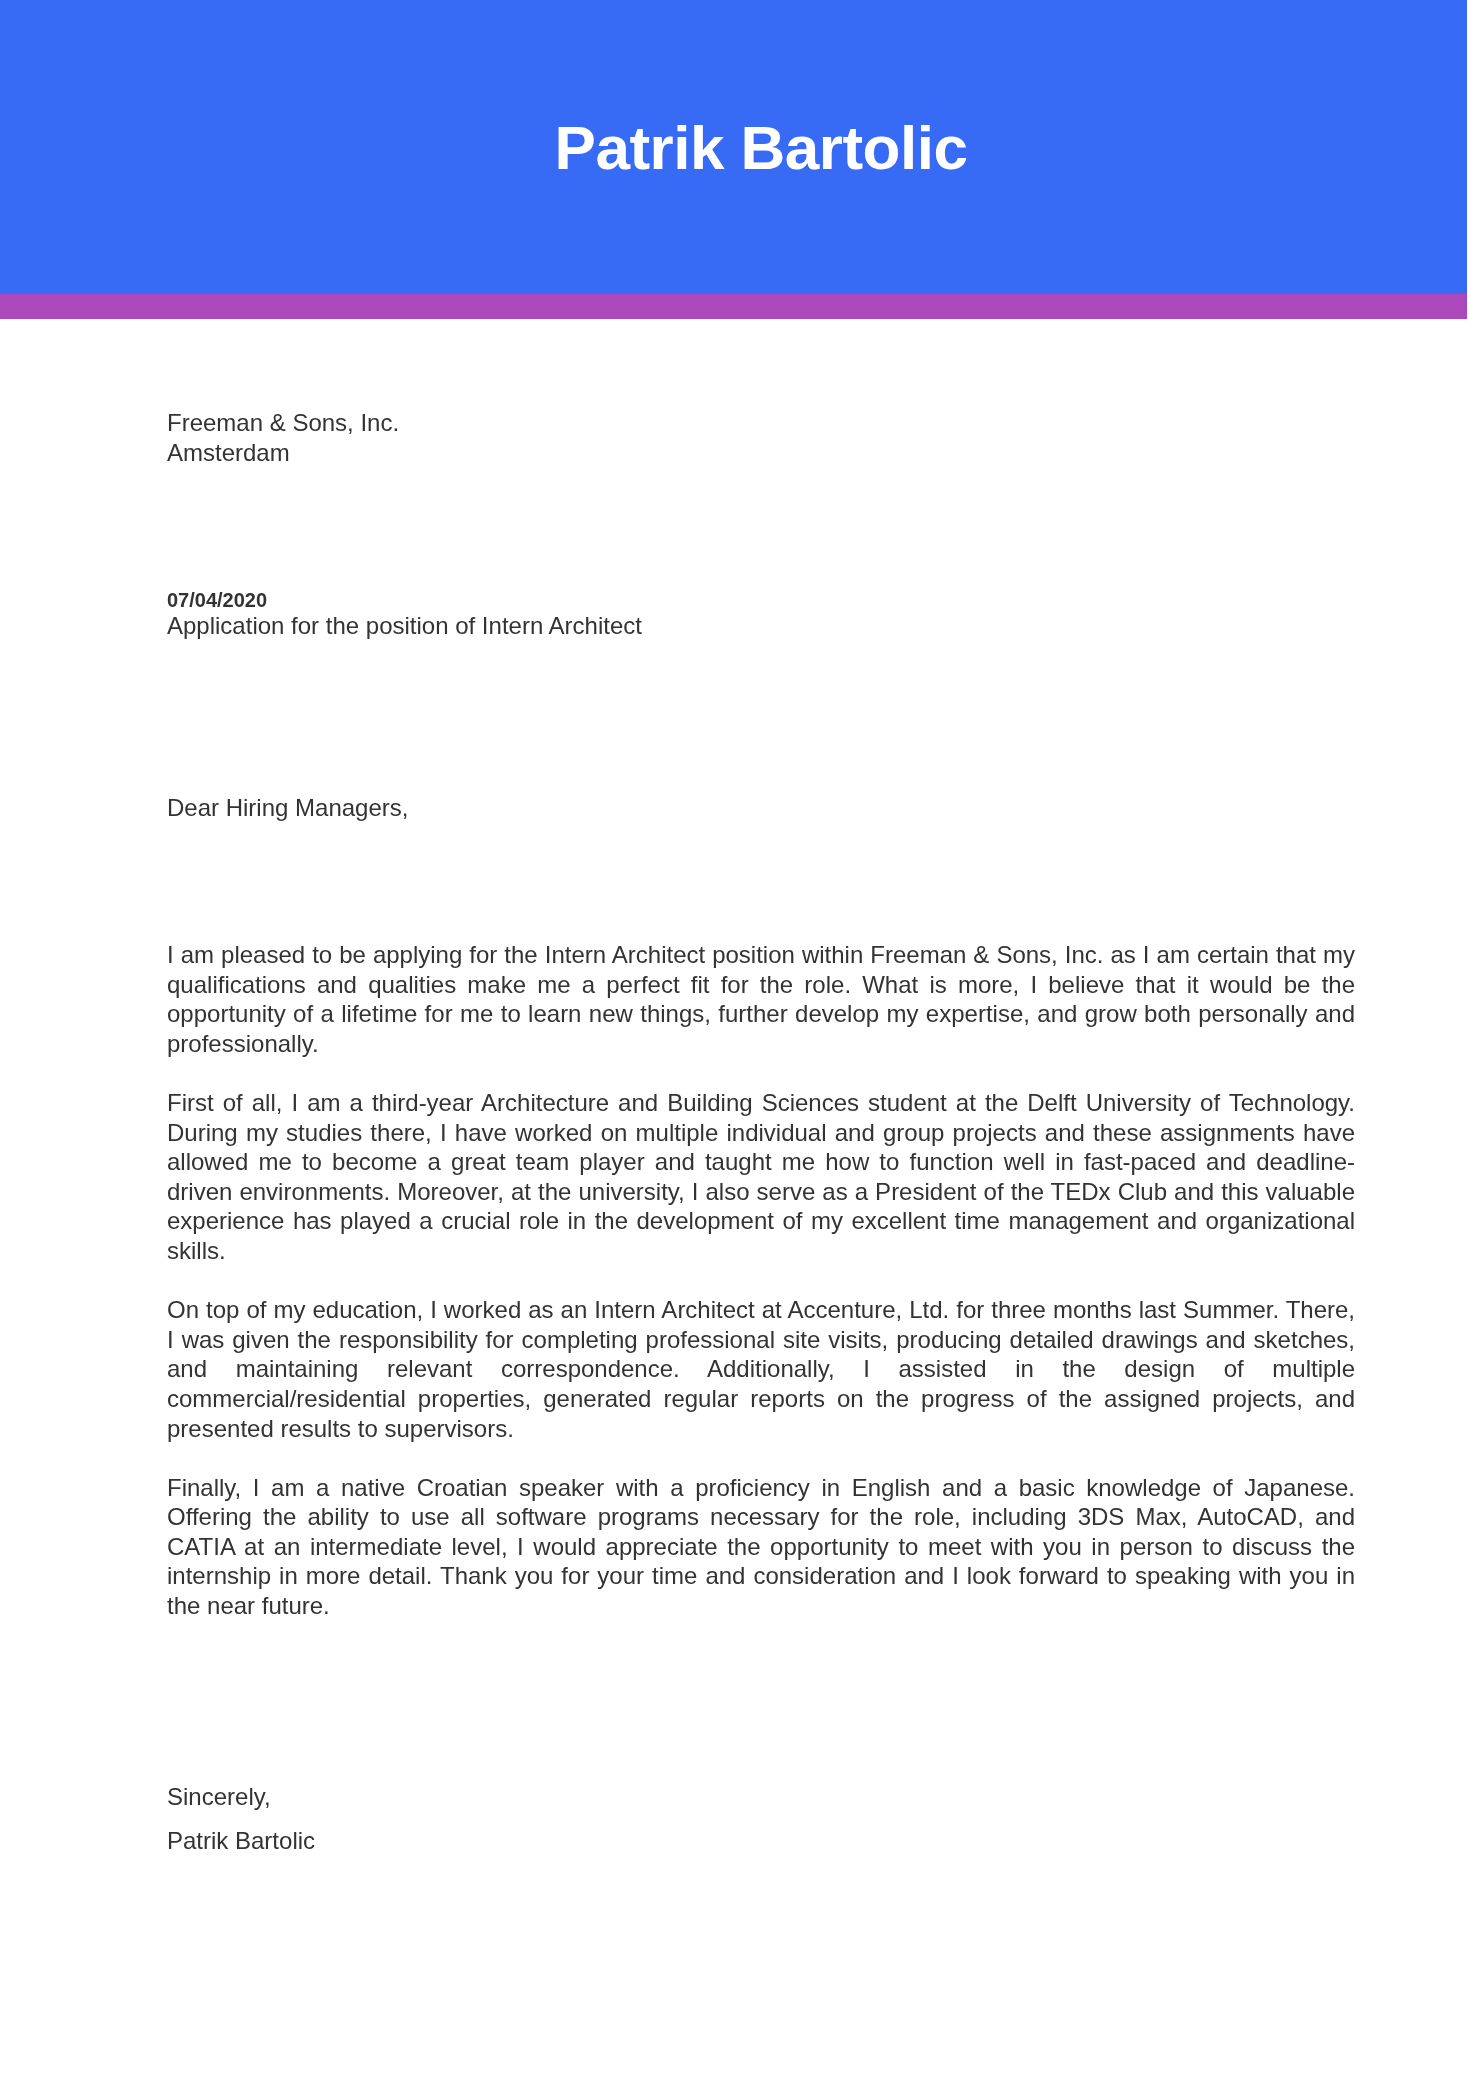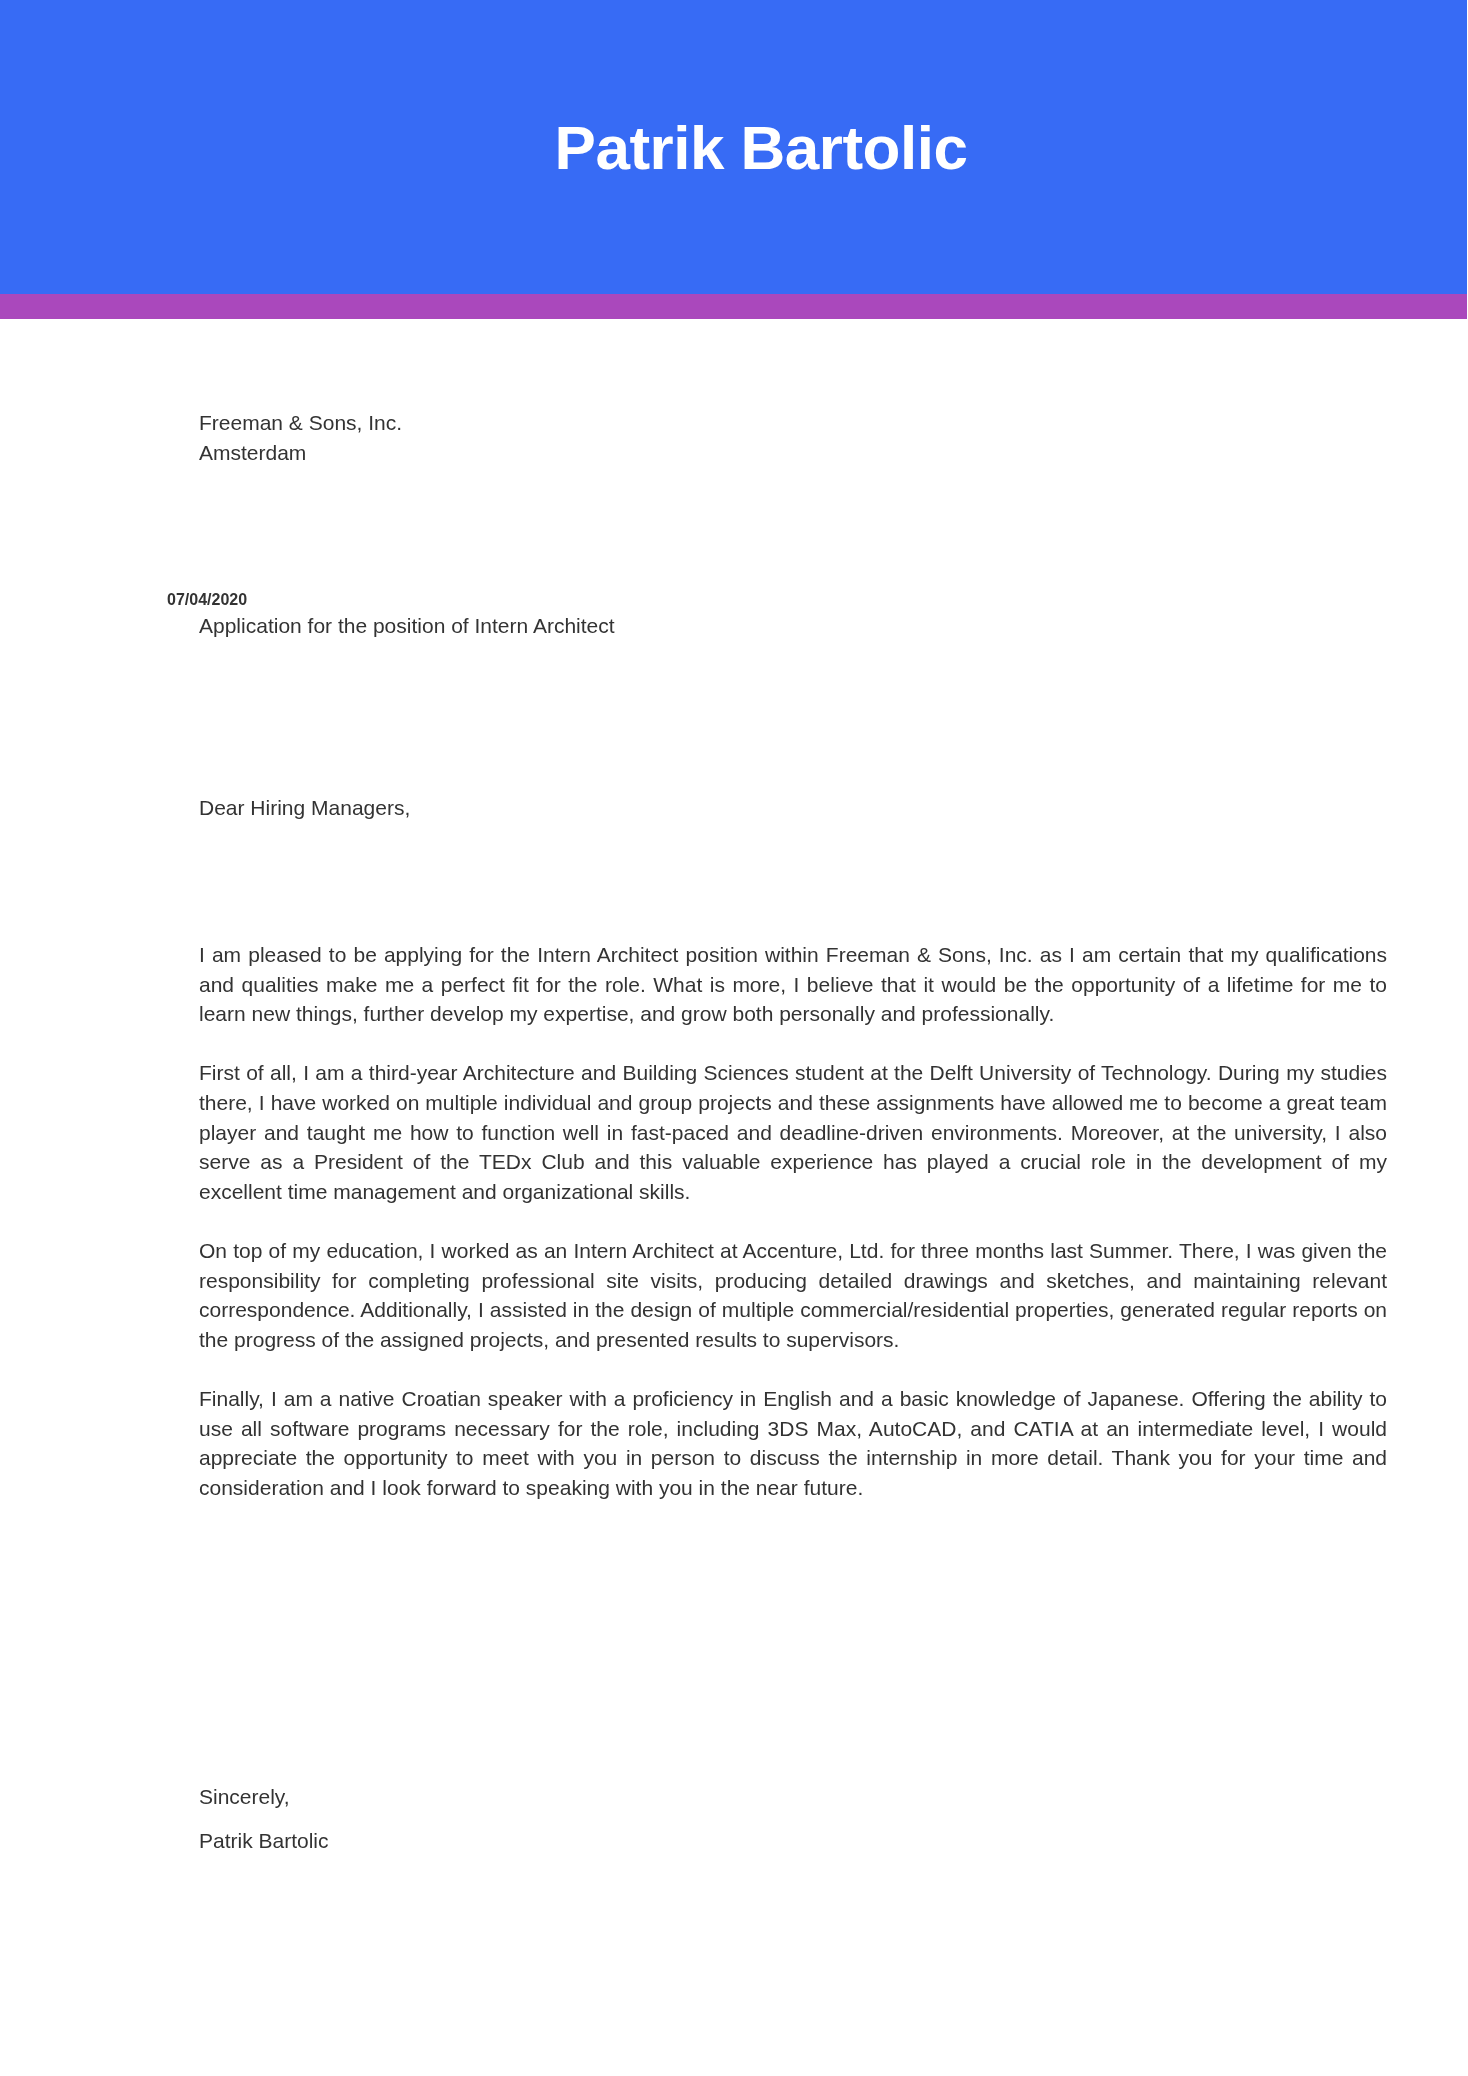--- a/index.html
+++ b/index.html
@@ -15,28 +15,28 @@
   .header-stripe {
     position: absolute; left: 0; top: 294px; width: 1467px; height: 25px;
     background: #AA48BC;
   }
   .name {
     position: absolute; left: 167px; width: 1188px; top: 108px;
     text-align: center; color: #ffffff; font-weight: bold;
     font-size: 62px; line-height: 80px; letter-spacing: -0.5px;
     margin: 0;
   }
-  .text { font-size: 21px; line-height: 29.6px; margin-left: 32px; }
+  .text { font-size: 24px; line-height: 29.6px; }
   .block { position: absolute; left: 167px; }
   .recipient { top: 408px; width: 560px; }
   .contact { position: absolute; left: 780px; top: 408px; width: 575px; }
   .line { display: block; white-space: nowrap; }
   .date {
     position: absolute; left: 167px; top: 588px;
-    font-weight: bold; font-size: 16px; line-height: 24px;
+    font-weight: bold; font-size: 20px; line-height: 24px;
   }
   .subject { position: absolute; left: 167px; top: 611px; }
   .greeting { position: absolute; left: 167px; top: 793px; }
   .body-text {
     position: absolute; left: 167px; top: 940px; width: 1188px;
   }
   .body-text p {
     margin: 0 0 29.6px 0; text-align: justify;
   }
   .closing { position: absolute; left: 167px; top: 1782px; }

